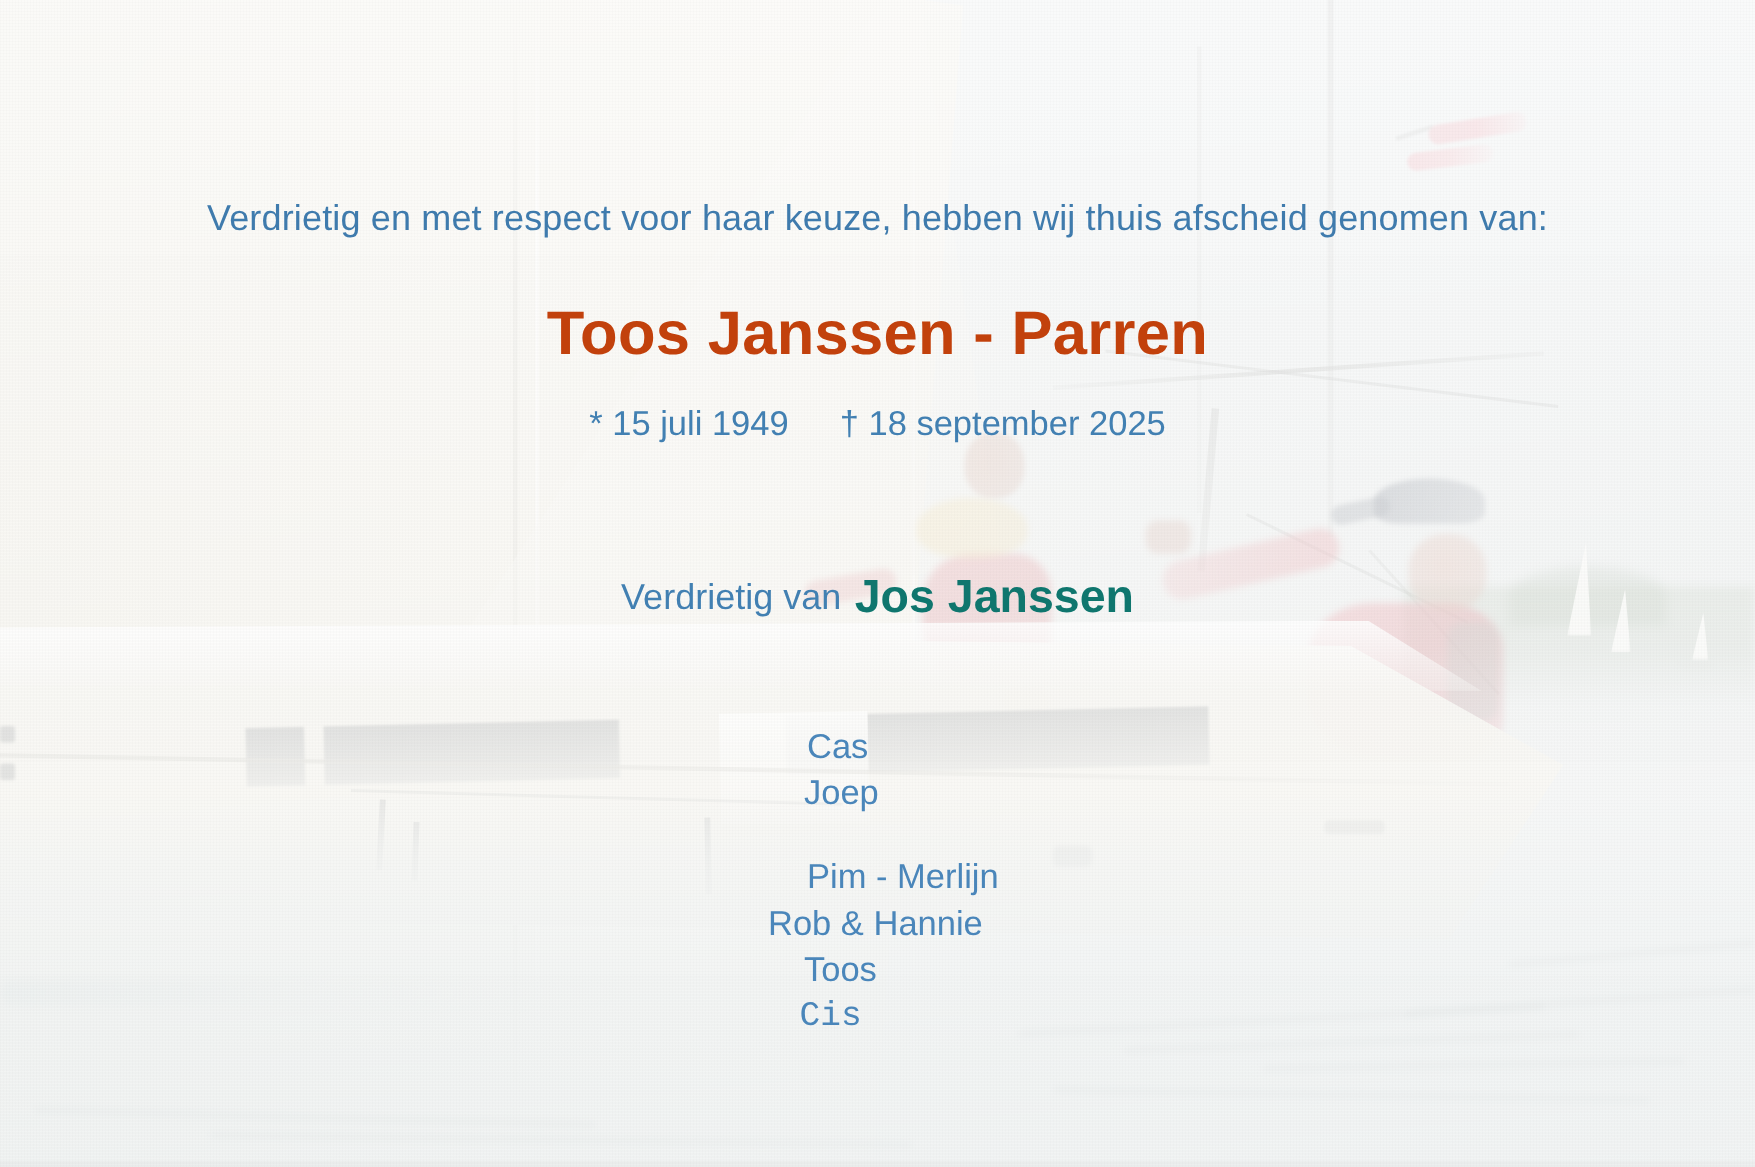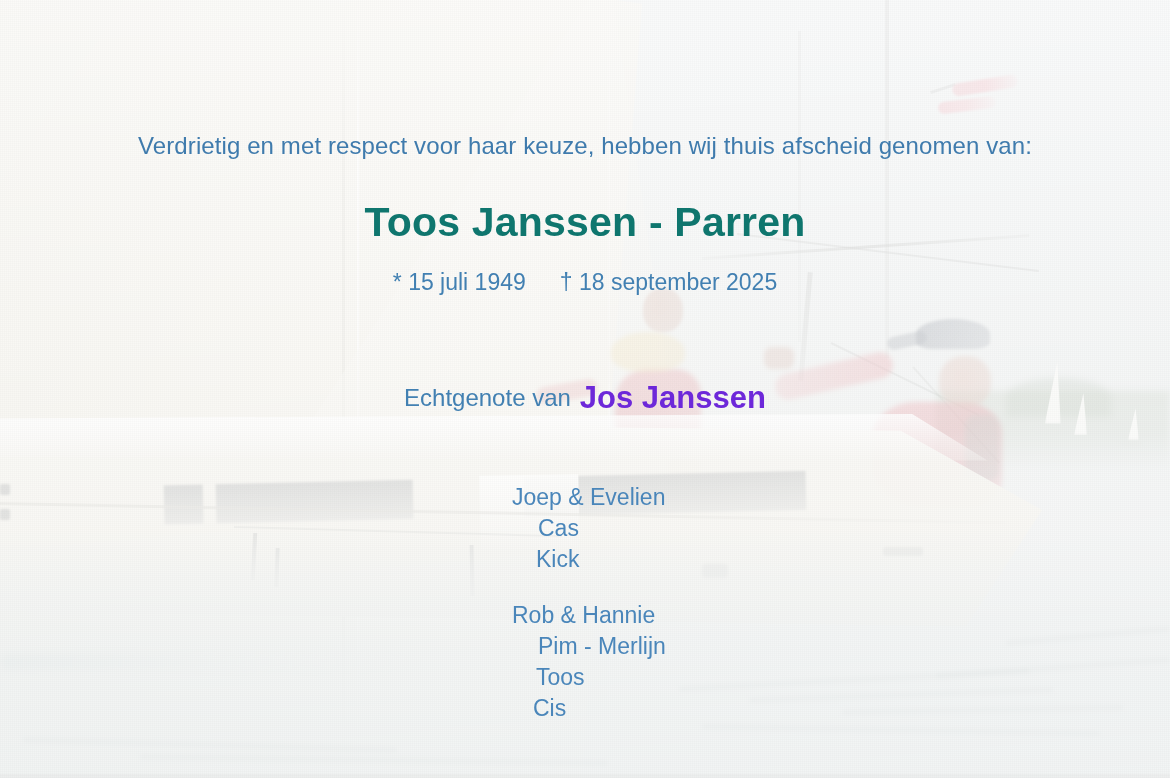--- a/index.html
+++ b/index.html
@@ -540,21 +540,21 @@
 
   .full-name {
     position: absolute;
     left: 0;
     top: 199px;
     width: 100%;
     text-align: center;
     font-size: 41px;
     font-weight: bold;
     letter-spacing: .2px;
-    color: #0f766e;
+    color: #c2410c;
   }
 
   .dates {
     position: absolute;
     left: 0;
     top: 269px;
     width: 100%;
     text-align: center;
     font-size: 23px;
     color: #4280b2;
@@ -567,39 +567,39 @@
     top: 380px;
     width: 100%;
     text-align: center;
     font-size: 24px;
     color: #4280b2;
     white-space: nowrap;
   }
   .spouse .spouse-name {
     font-size: 31px;
     font-weight: bold;
-    color: #6d28d9;
+    color: #0f766e;
     margin-left: 9px;
     vertical-align: -2px;
   }
 
   .family {
     position: absolute;
     left: 512px;
     top: 482px;
     font-size: 23px;
     line-height: 31px;
     color: #4a86ba;
   }
   .family .group { margin-bottom: 25px; }
   .family .group:last-child { margin-bottom: 0; }
   .family .nm { display: block; white-space: nowrap; }
   .family .ind1 { padding-left: 26px; }
   .family .ind2 { padding-left: 24px; }
-  .family .ind3 { padding-left: 21px; }
+  .family .ind3 { padding-left: 21px; font-family: Liberation Mono, monospace; }
 </style>
 </head>
 <body>
 
 <div id="card">
 
   <div class="photo">
 
     <div class="ly-base"></div>
     <div class="ly-sky"></div>
@@ -690,31 +690,30 @@
 
     <div class="intro-line">Verdrietig en met respect voor haar keuze, hebben wij thuis afscheid genomen van:</div>
 
     <div class="full-name">Toos Janssen - Parren</div>
 
     <div class="dates">
       <span>* 15 juli 1949</span><span class="gap"></span><span>† 18 september 2025</span>
     </div>
 
     <div class="spouse">
-      <span>Echtgenote van</span><span class="spouse-name">Jos Janssen</span>
+      <span>Verdrietig van</span><span class="spouse-name">Jos Janssen</span>
     </div>
 
     <div class="family">
       <div class="group">
-        <span class="nm">Joep &amp; Evelien</span>
         <span class="nm ind1">Cas</span>
-        <span class="nm ind2">Kick</span>
+        <span class="nm ind2">Joep</span>
       </div>
       <div class="group">
+        <span class="nm ind1">Pim - Merlijn</span>
         <span class="nm">Rob &amp; Hannie</span>
-        <span class="nm ind1">Pim - Merlijn</span>
         <span class="nm ind2">Toos</span>
         <span class="nm ind3">Cis</span>
       </div>
     </div>
 
   </div>
 </div>
 
 </body></html>

